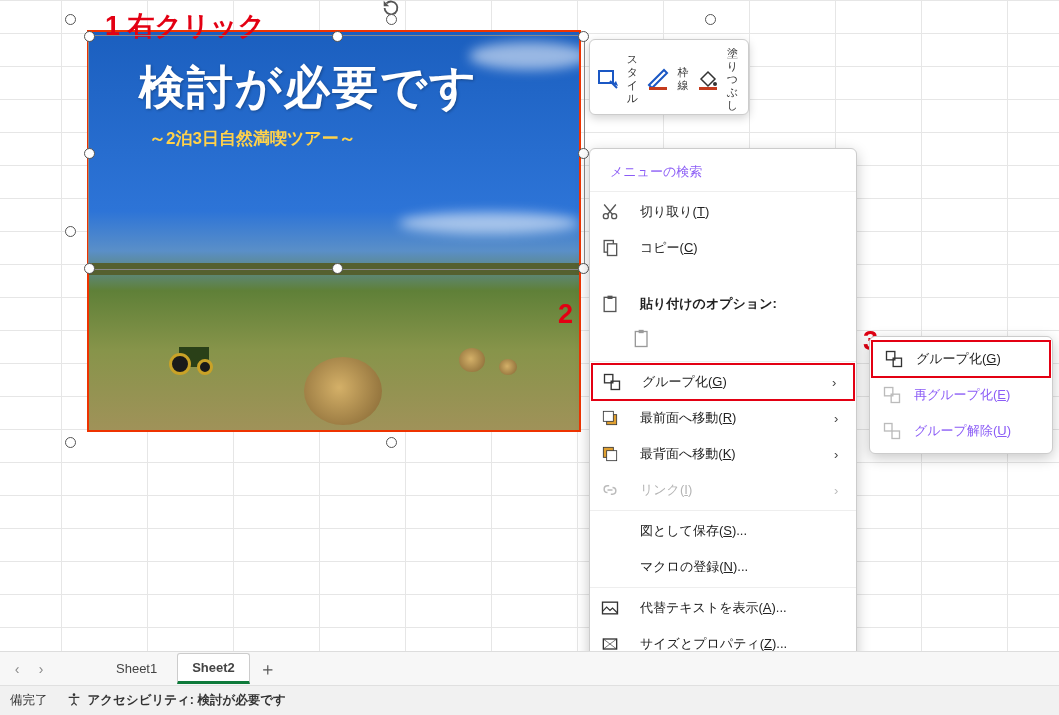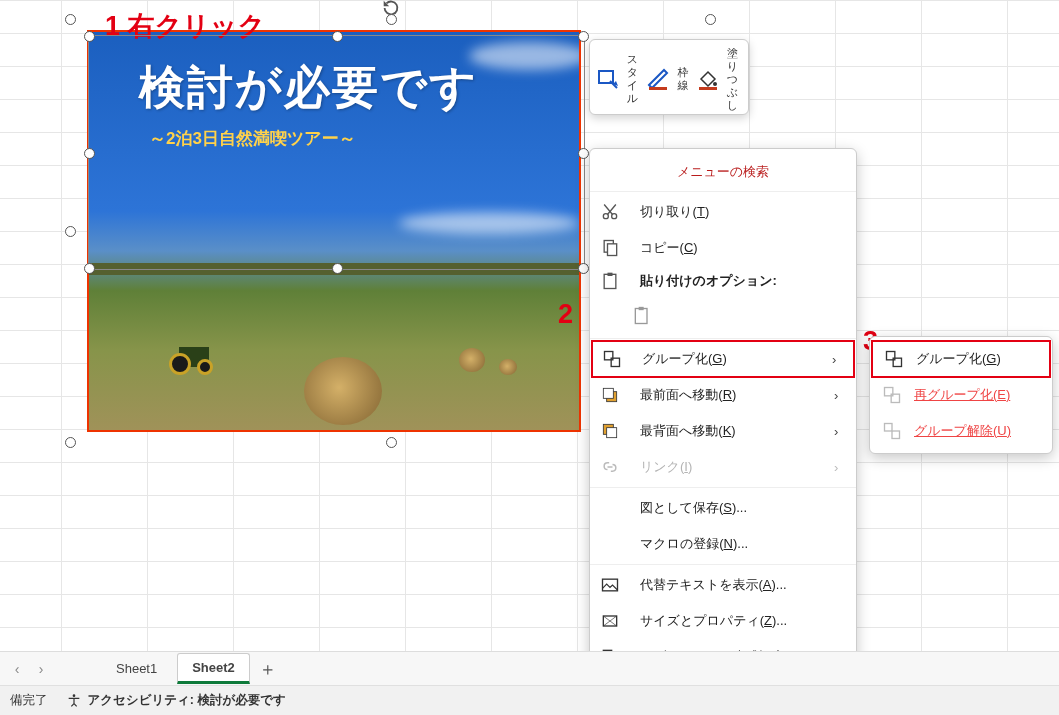--- a/index.html
+++ b/index.html
@@ -47,34 +47,34 @@
   .ann.a3{ right:-299px; top:294px; }
 
   
   .mini { position:absolute; left:589px; top:39px; width:160px; height:76px; background:#fff; border:1px solid #ccc; border-radius:6px; box-shadow:0 3px 10px rgba(0,0,0,0.18); display:flex; justify-content:space-around; padding:6px 4px 2px; }
   .mini .btn { width:46px; display:flex; flex-direction:row; align-items:center; justify-content:flex-start; gap:3px; font-size:11px; color:#333; text-align:center; line-height:13px; }
   .mini .iconbox { width:30px; height:26px; display:flex; align-items:center; justify-content:center; }
   .mini svg{ width:24px; height:24px; }
 
   
   .ctx { position:absolute; left:589px; top:148px; width:268px; background:#fff; border:1px solid #ccc; border-radius:6px; box-shadow:0 4px 14px rgba(0,0,0,0.22); padding-bottom:4px; }
-  .ctx .search { margin:8px 20px 4px; height:30px; border:none; color:#b91c1c; font-size:13px; padding:6px 8px; border-radius:4px;text-align:center; }
+  .ctx .search { margin:8px 12px 4px; height:30px; border:none; color:#8b5cf6; font-size:13px; padding:6px 8px; border-radius:4px; }
   .ctx hr { border:none; border-top:1px solid #eee; margin:2px 0;}
   .ctx .row { display:flex; align-items:center; height:36px; padding:0 10px; gap:20px; color:#222; }
   .ctx .row.disabled { color:#b4b4b4; }
   .ctx .row .ic { width:20px; height:20px; display:flex; align-items:center; justify-content:center; flex:0 0 20px;}
   .ctx .row .lbl { flex:1; }
   .ctx .row .arrow { flex:0 0 12px; color:#444; }
   .ctx .row.highlight { outline:2px solid #e30013; outline-offset:-1px; margin:0 2px; }
   .ctx u{ text-decoration: underline; }
 
   
   .sub { position:absolute; left:869px; top:336px; width:184px; background:#fff; border:1px solid #ccc; border-radius:6px; box-shadow:0 4px 14px rgba(0,0,0,0.22); padding:4px 0;}
   .sub .row{ display:flex; align-items:center; height:36px; padding:0 12px; gap:12px; color:#222;}
-  .sub .row.disabled{ color:#ef4444;text-decoration:underline; }
+  .sub .row.disabled{ color:#8b5cf6; }
   .sub .row.highlight{ outline:2px solid #e30013; outline-offset:-1px; margin:0 2px;}
   .sub .ic{ width:20px; height:20px; flex:0 0 20px;}
 
   
   .sheetbar { position:absolute; left:0; right:0; bottom:30px; height:34px; background:#f7f7f7; border-top:1px solid #ddd; display:flex; align-items:center; gap:6px; padding:0 8px;}
   .sheetbar .nav { width:18px; text-align:center; color:#888; font-size:14px;}
   .sheetbar .tab { padding:6px 14px; color:#444; }
   .sheetbar .tab.active { background:#fff; border:1px solid #ccc; border-bottom:3px solid #0e7a3a; border-radius:3px 3px 0 0; font-weight:600;}
   .sheetbar .plus { width:24px; text-align:center; color:#555; font-size:18px;}
   .status { position:absolute; left:0; right:0; bottom:0; height:30px; background:#f1f1f1; border-top:1px solid #e0e0e0; display:flex; align-items:center; gap:18px; padding:0 10px; font-size:12.5px; color:#333;}
@@ -180,21 +180,21 @@
   </div>
   <div class="row">
     <span class="ic">
         <svg viewBox="0 0 24 24">
           <rect x="5" y="3" width="11" height="14" fill="none" stroke="#555" stroke-width="1.6"></rect>
           <rect x="9" y="7" width="11" height="14" fill="#fff" stroke="#555" stroke-width="1.6"></rect>
         </svg>
       </span>
     <span class="lbl">コピー(<u>C</u>)</span>
   </div>
-  <div class="row" style="height:30px;">
+  <div class="row" style="height:30px;margin-top:23px;">
     <span class="ic">
         <svg viewBox="0 0 24 24">
           <rect x="5" y="4" width="14" height="17" fill="none" stroke="#555" stroke-width="1.6"></rect>
           <rect x="9" y="2" width="6" height="4" fill="#555"></rect>
         </svg>
       </span>
     <span class="lbl" style="font-weight:600;">貼り付けのオプション:</span>
   </div>
   <div class="row" style="padding-left:42px; height:40px;">
     <span class="ic">
@@ -311,20 +311,20 @@
   <div class="nav">‹</div>
   <div class="nav">›</div>
   <div style="width:40px;"></div>
   <div class="tab">Sheet1</div>
   <div class="tab active">Sheet2</div>
   <div class="plus">＋</div>
 </div>
 
 <div class="status">
   <span>備完了</span>
-  <span style="display:flex; align-items:flex-end; gap:6px;">
+  <span style="display:flex; align-items:flex-start; gap:6px;">
     <svg class="acc-icon" viewBox="0 0 24 24">
         <circle cx="12" cy="4" r="2" fill="#333"></circle>
         <path d="M4 8h16M12 8v8M8 20l4-4 4 4" stroke="#333" stroke-width="1.8" fill="none"></path>
       </svg>
     <b>アクセシビリティ: 検討が必要です</b>
   </span>
 </div>
 
 </body></html>

